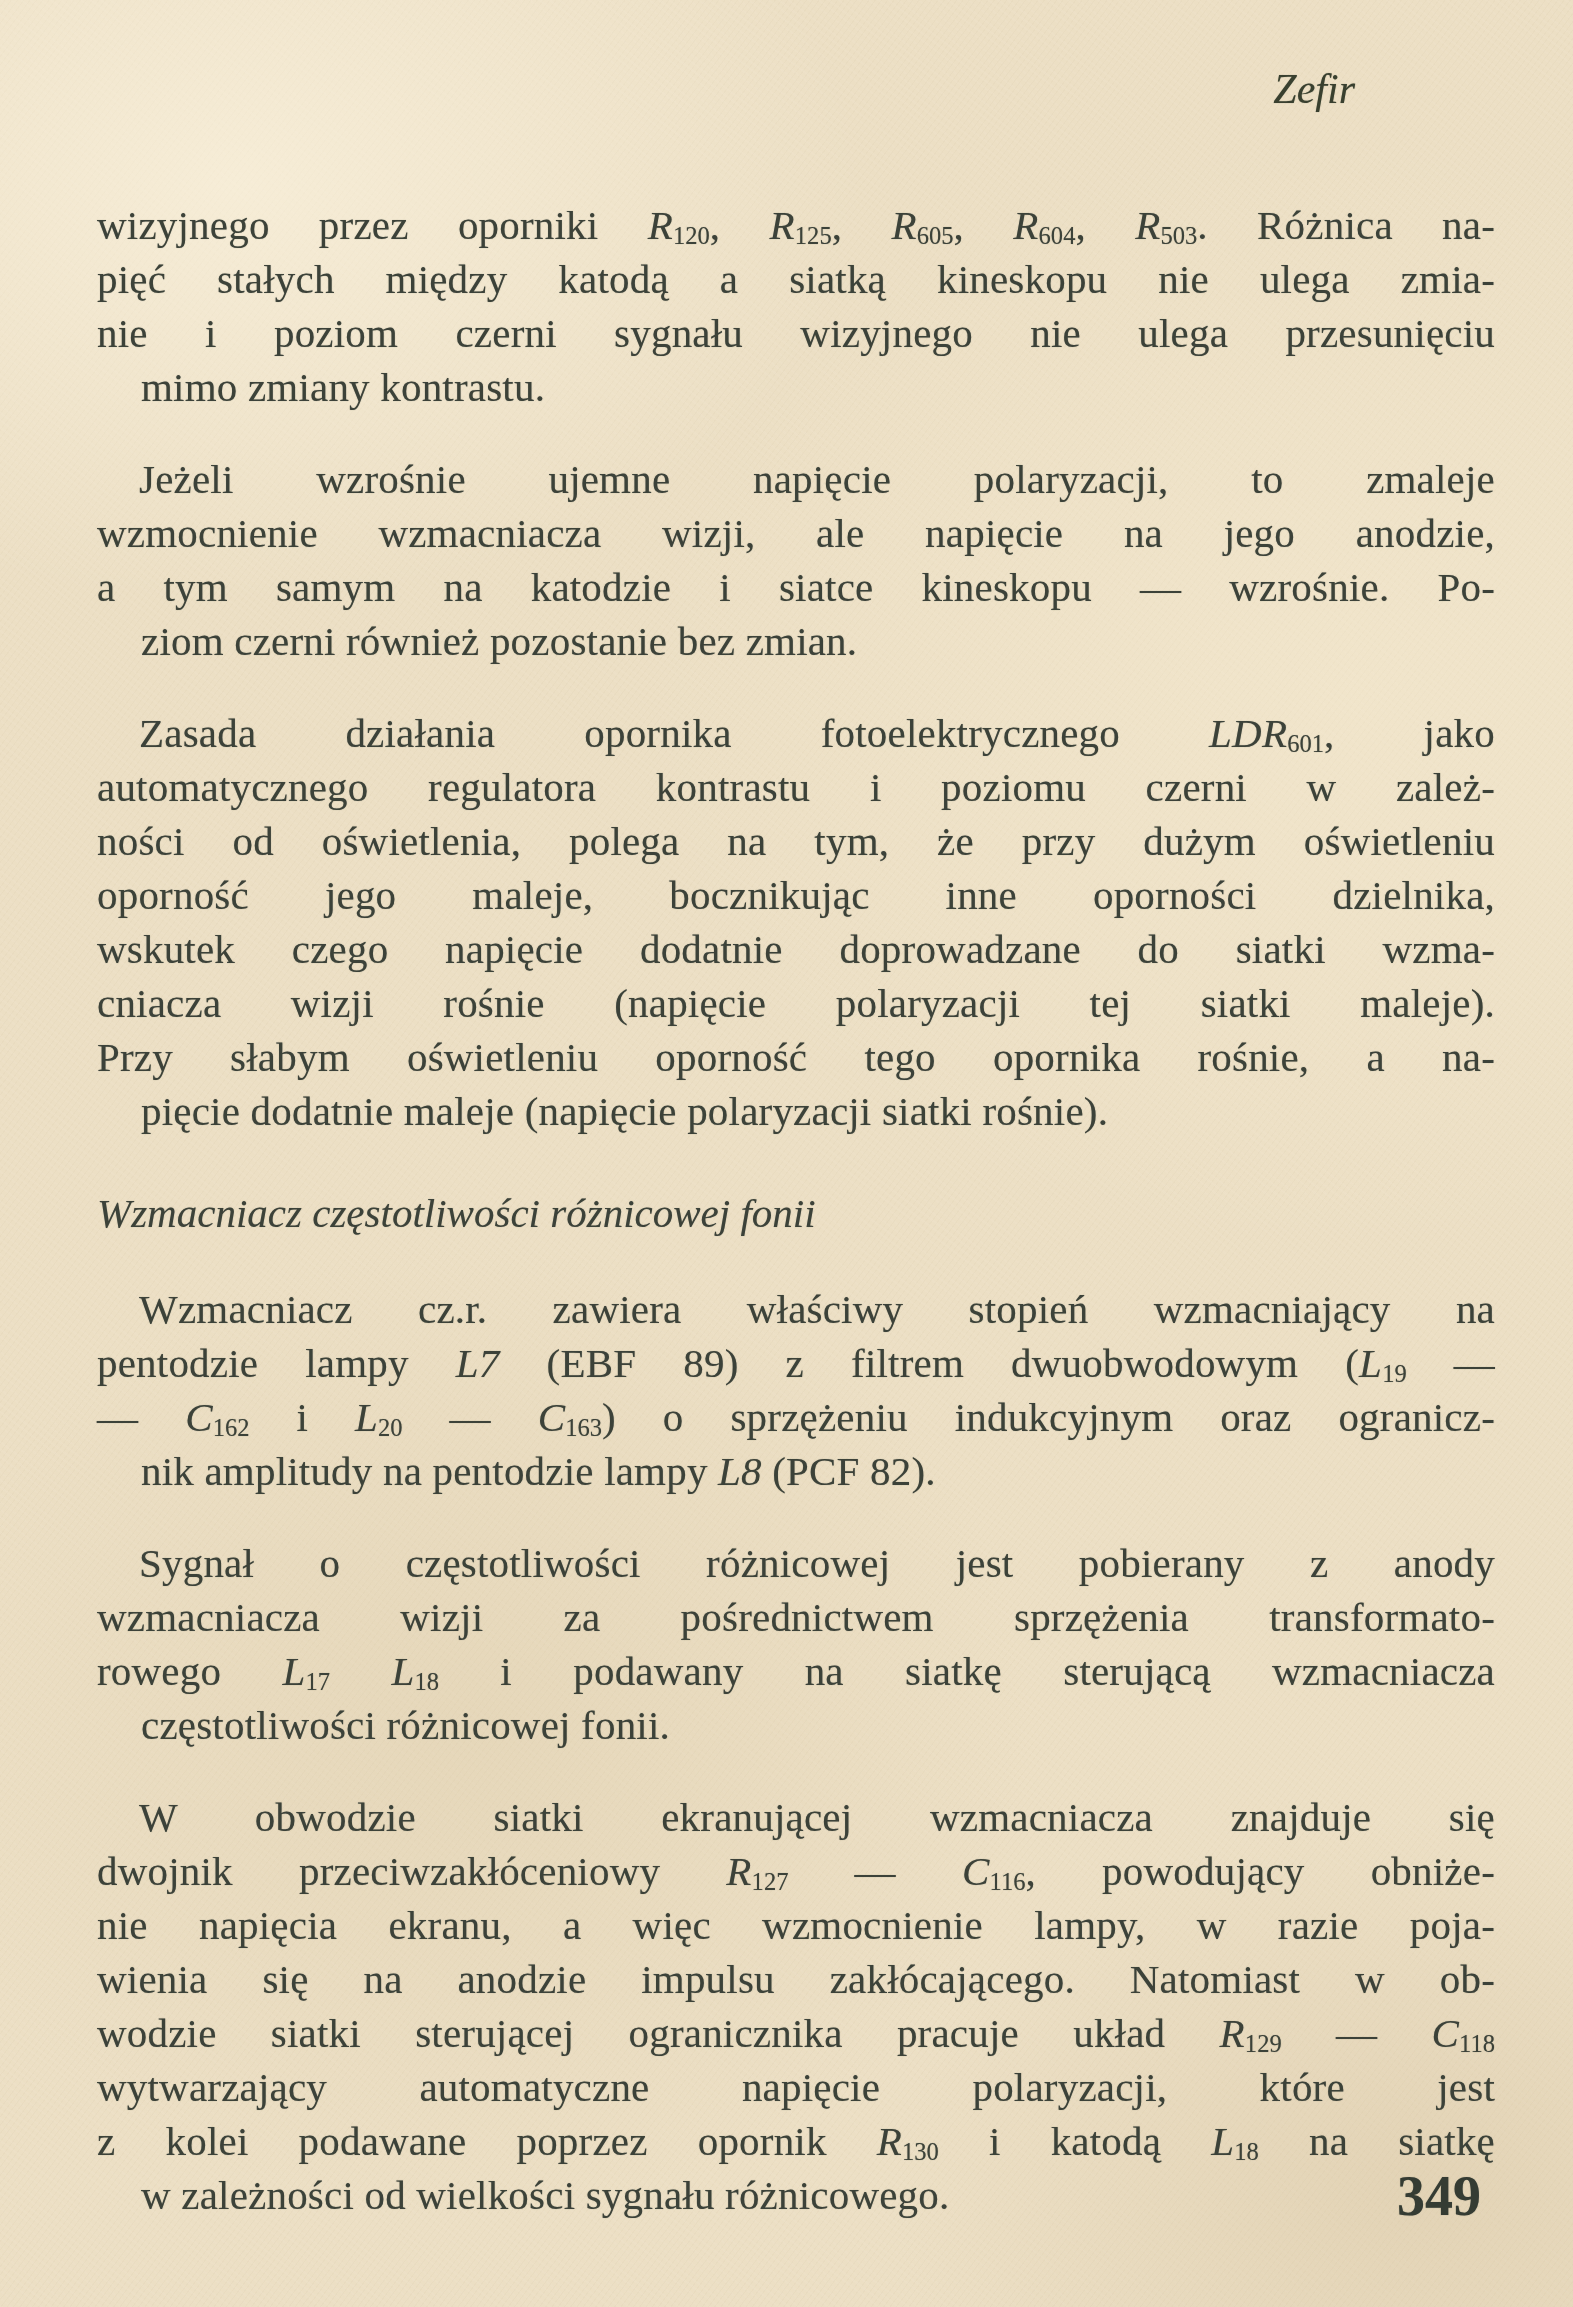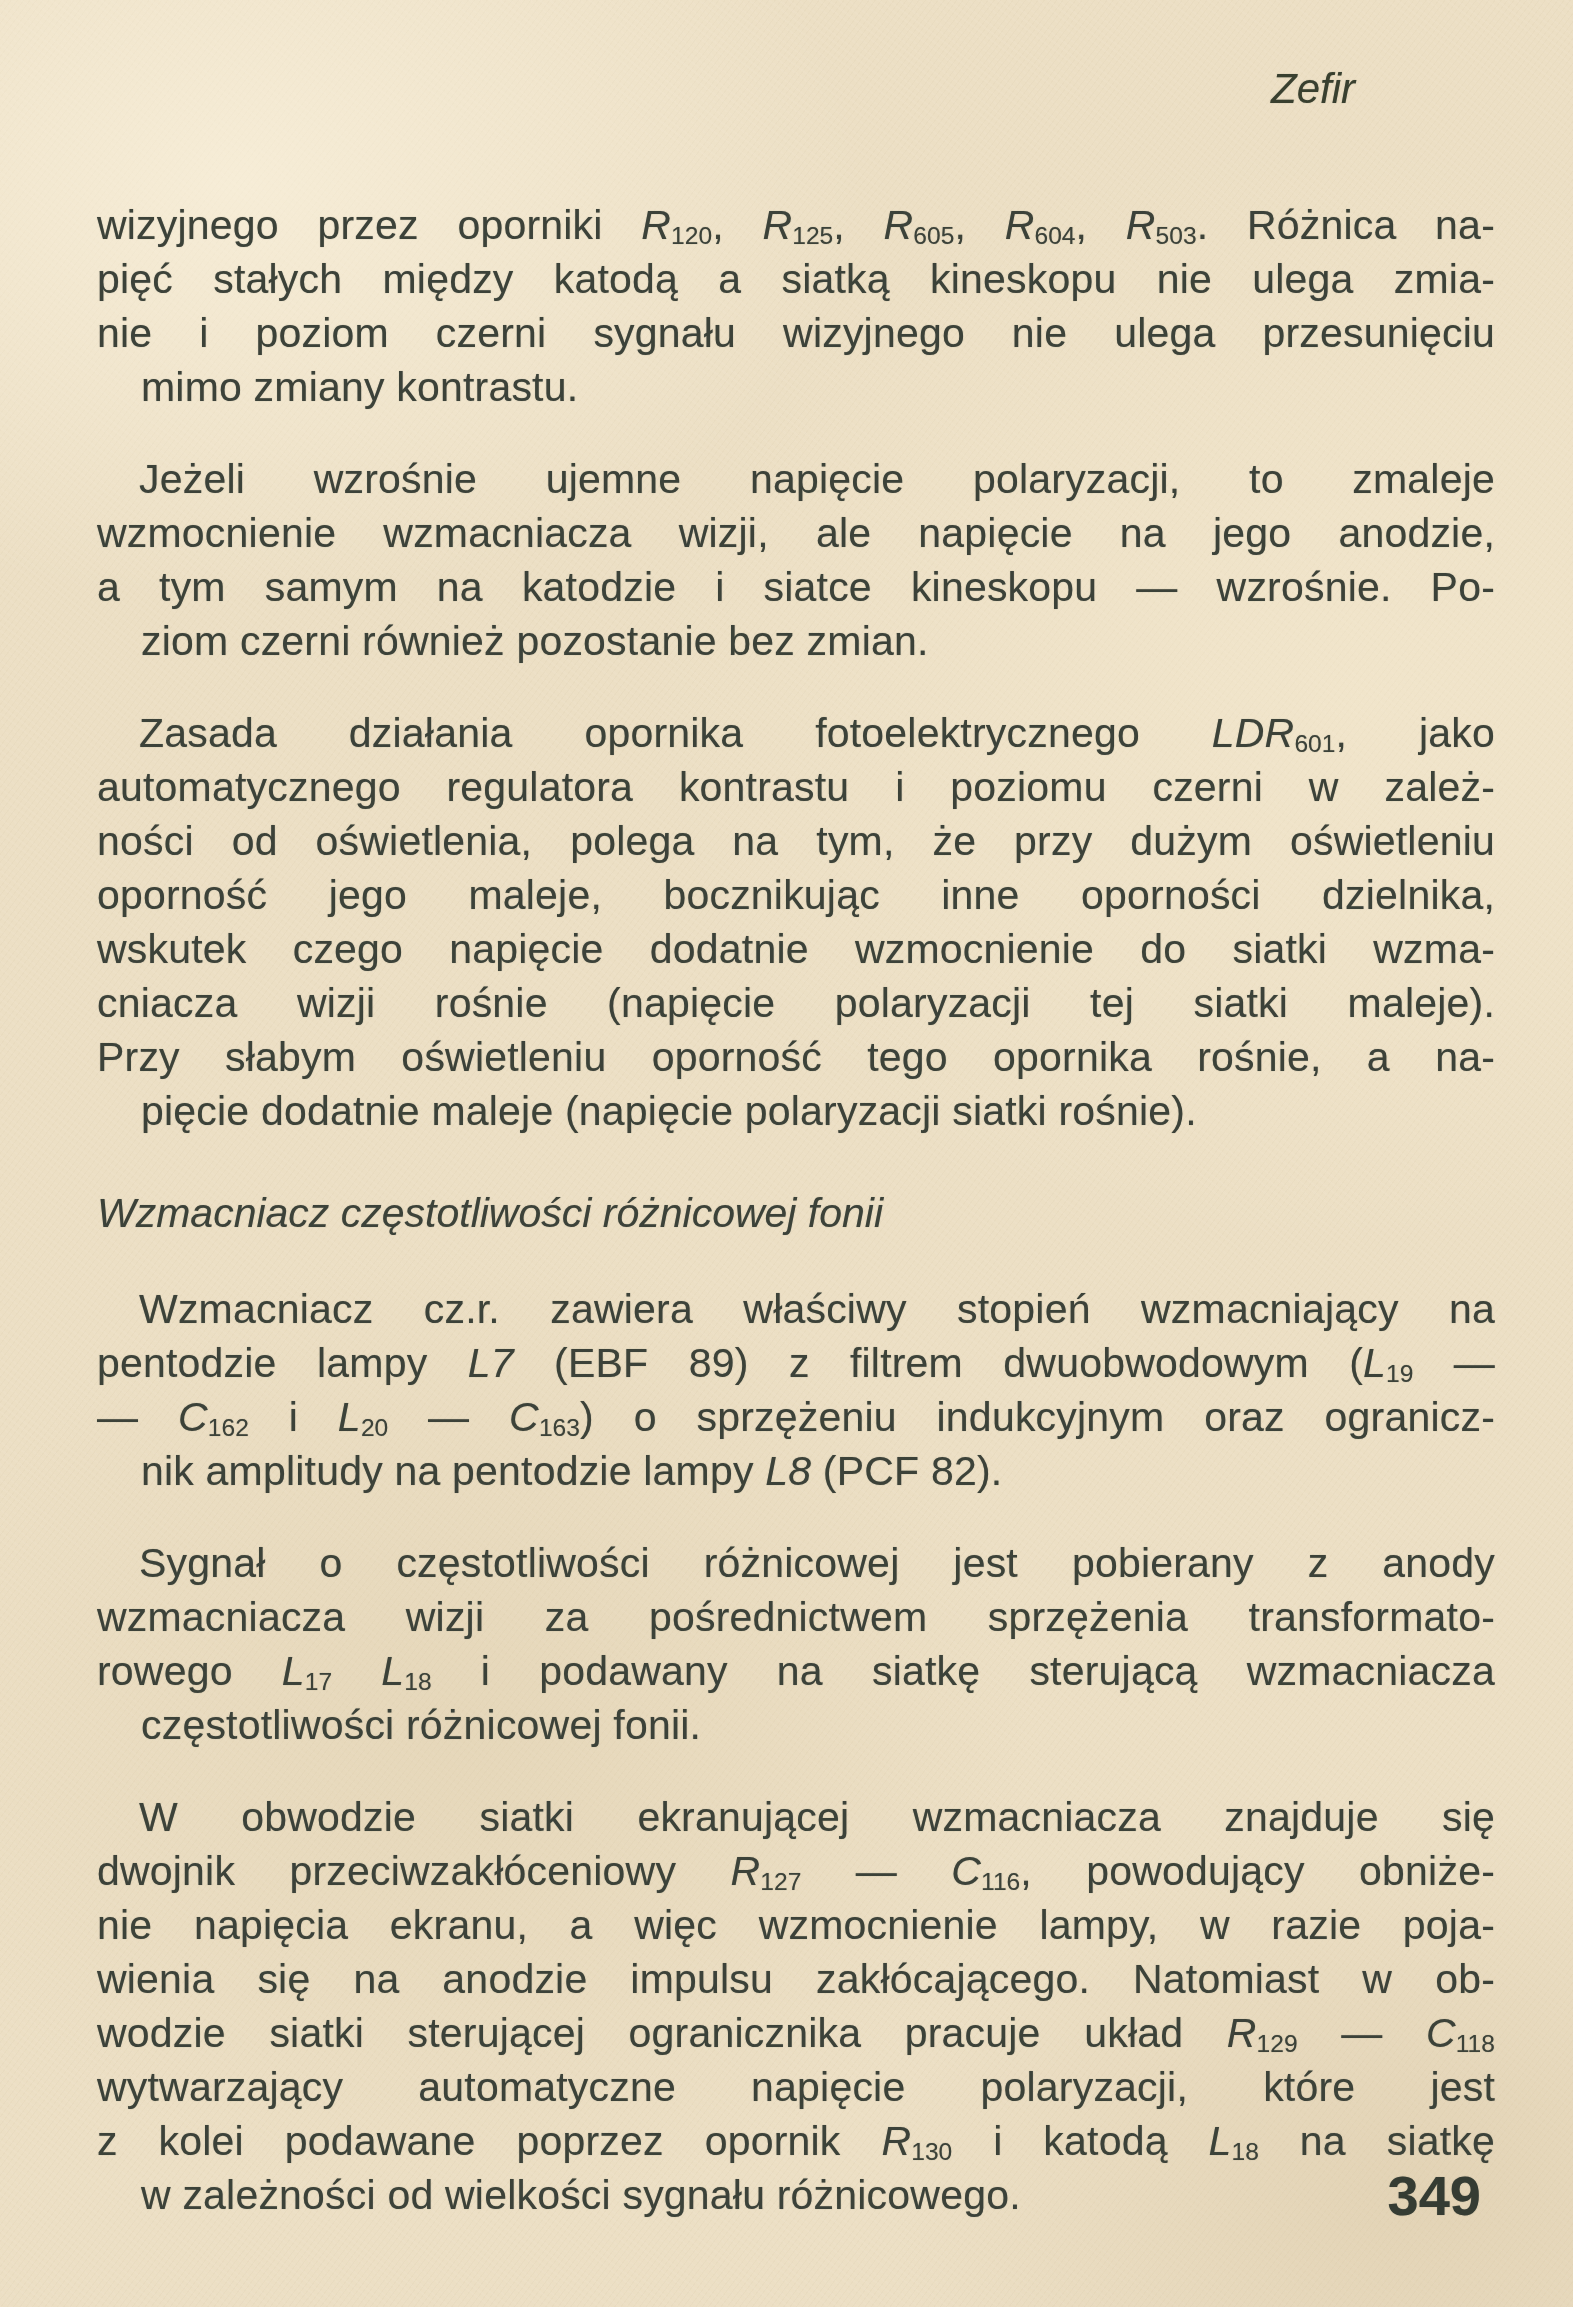--- a/index.html
+++ b/index.html
@@ -9,21 +9,21 @@
     width:1573px;height:2307px;
     background-color:#ecdfc4;
     background-image:
       radial-gradient(ellipse 900px 600px at 15% 8%, rgba(255,248,230,0.55), rgba(255,248,230,0) 70%),
       radial-gradient(ellipse 1000px 800px at 85% 30%, rgba(250,240,215,0.35), rgba(250,240,215,0) 70%),
       radial-gradient(ellipse 800px 700px at 30% 75%, rgba(214,196,160,0.30), rgba(214,196,160,0) 70%),
       radial-gradient(ellipse 700px 500px at 90% 95%, rgba(208,188,152,0.35), rgba(208,188,152,0) 75%),
       repeating-linear-gradient(37deg, rgba(255,255,255,0.045) 0 2px, rgba(0,0,0,0) 2px 6px),
       repeating-linear-gradient(-53deg, rgba(170,150,115,0.05) 0 1px, rgba(0,0,0,0) 1px 5px);
     overflow:hidden;
-    font-family:Liberation Sans, sans-serif;
+    font-family:Liberation Serif, serif;
     color:#3c4239;
   }
   .running-head{
     position:absolute;top:68px;right:218px;
     font-style:italic;font-size:42px;line-height:1;
     color:#39402f;
     text-shadow:0 0 1px rgba(57,64,47,0.45);
   }
   .content{
     position:absolute;left:97px;top:198px;width:1398px;
@@ -76,21 +76,21 @@
         <div class="line indent"><span>Jeżeli wzrośnie ujemne napięcie polaryzacji, to zmaleje</span></div>
         <div class="line"><span>wzmocnienie wzmacniacza wizji, ale napięcie na jego anodzie,</span></div>
         <div class="line"><span>a tym samym na katodzie i siatce kineskopu — wzrośnie. Po-</span></div>
         <div class="line last"><span>ziom czerni również pozostanie bez zmian.</span></div>
       </div>
       <div class="para">
         <div class="line indent"><span>Zasada działania opornika fotoelektrycznego </span><span class="i">LDR</span><span class="s">601</span><span>, jako</span></div>
         <div class="line"><span>automatycznego regulatora kontrastu i poziomu czerni w zależ-</span></div>
         <div class="line"><span>ności od oświetlenia, polega na tym, że przy dużym oświetleniu</span></div>
         <div class="line"><span>oporność jego maleje, bocznikując inne oporności dzielnika,</span></div>
-        <div class="line"><span>wskutek czego napięcie dodatnie wzmocnienie do siatki wzma-</span></div>
+        <div class="line"><span>wskutek czego napięcie dodatnie doprowadzane do siatki wzma-</span></div>
         <div class="line"><span>cniacza wizji rośnie (napięcie polaryzacji tej siatki maleje).</span></div>
         <div class="line"><span>Przy słabym oświetleniu oporność tego opornika rośnie, a na-</span></div>
         <div class="line last"><span>pięcie dodatnie maleje (napięcie polaryzacji siatki rośnie).</span></div>
       </div>
       <div class="heading">Wzmacniacz częstotliwości różnicowej fonii</div>
       <div class="para">
         <div class="line indent"><span>Wzmacniacz cz.r. zawiera właściwy stopień wzmacniający na</span></div>
         <div class="line"><span>pentodzie lampy </span><span class="i">L7</span><span> (EBF 89) z filtrem dwuobwodowym (</span><span class="i">L</span><span class="s">19</span><span> —</span></div>
         <div class="line"><span>— </span><span class="i">C</span><span class="s">162</span><span> i </span><span class="i">L</span><span class="s">20</span><span> — </span><span class="i">C</span><span class="s">163</span><span>) o sprzężeniu indukcyjnym oraz ogranicz-</span></div>
         <div class="line last"><span>nik amplitudy na pentodzie lampy </span><span class="i">L8</span><span> (PCF 82).</span></div>

